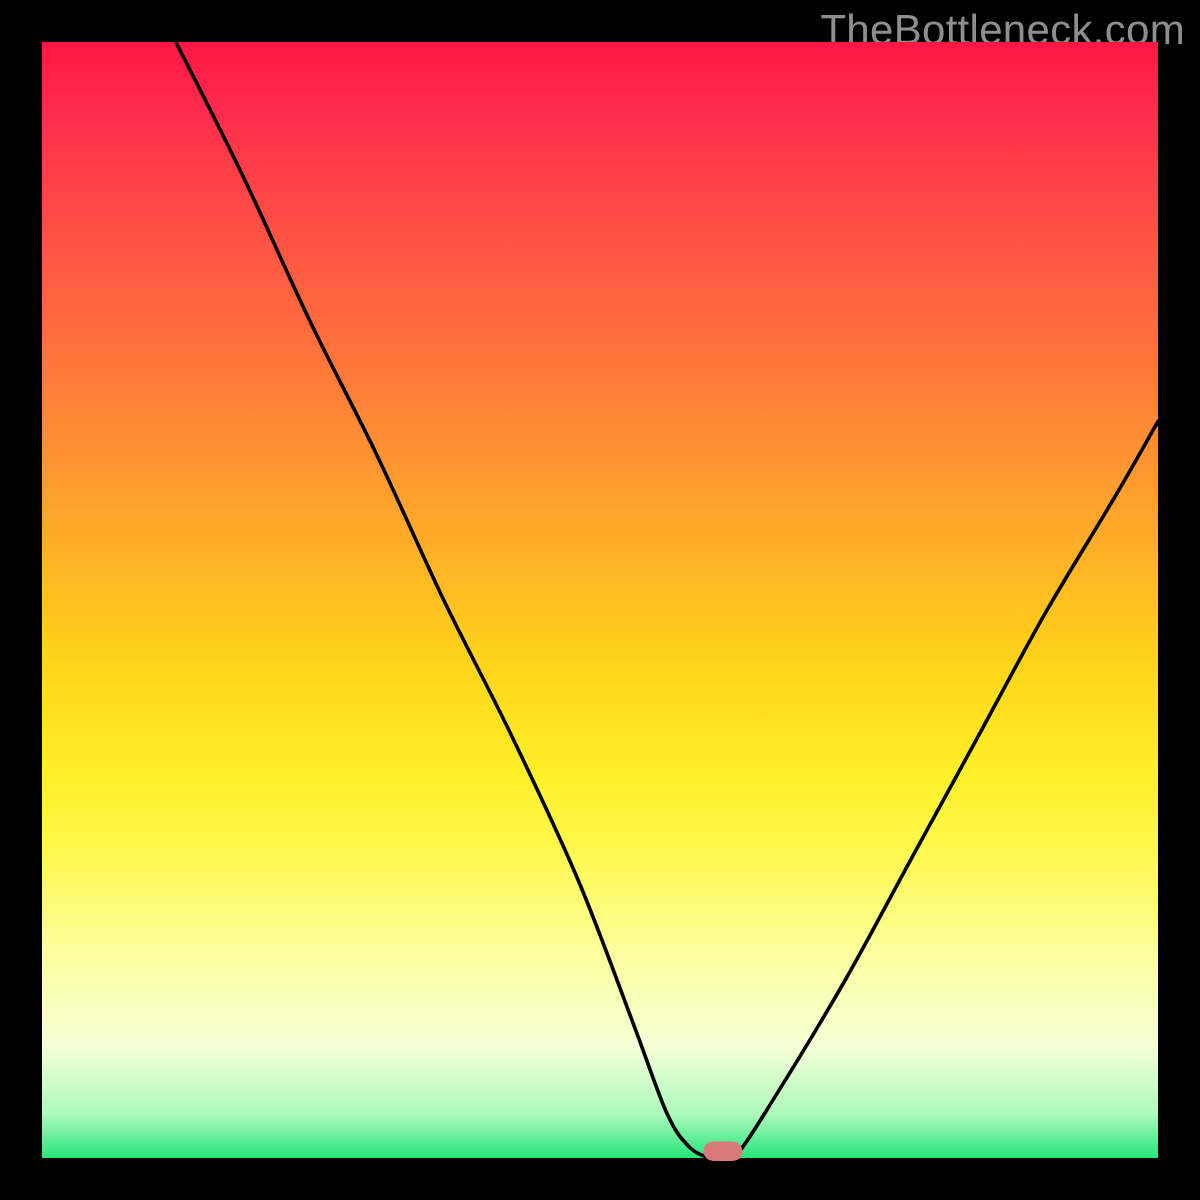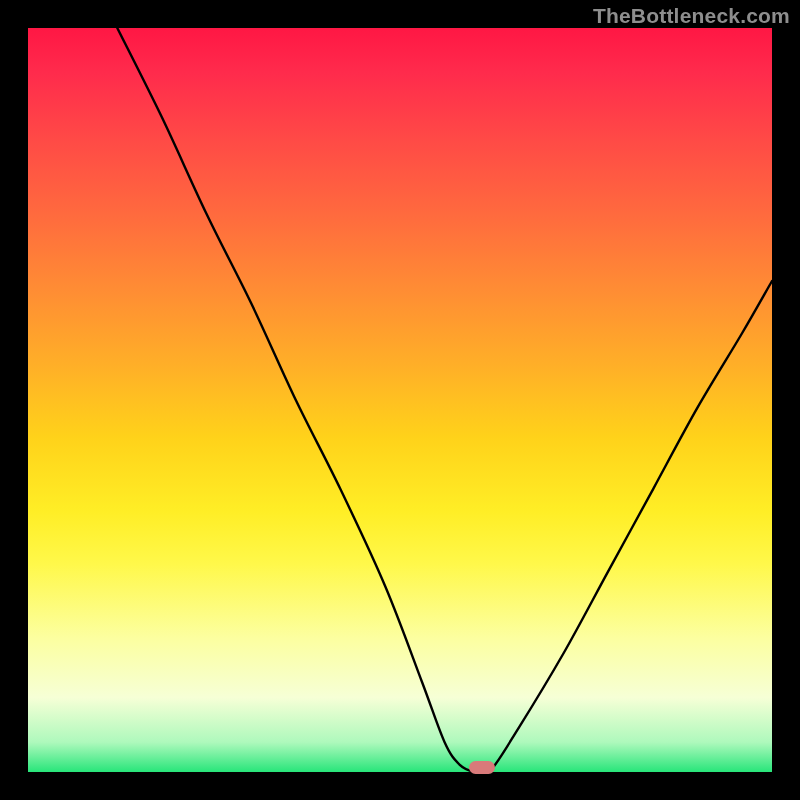--- a/index.html
+++ b/index.html
@@ -40,23 +40,23 @@
       #f6ffd6 90%,
       #aef9bc 96%,
       #28e57a 100%
     );
   }
   .watermark {
     position: absolute;
     top: 4px;
     right: 10px;
     color: #8e8e8e;
-    font-size: 21px;
+    font-size: 28px;
     letter-spacing: 0.2px;
-    font-weight: 700;
+    font-weight: 400;
   }
   svg.curve {
     position: absolute;
     top: 0;
     left: 0;
     width: 744px;
     height: 744px;
     overflow: visible;
   }
   .marker {

